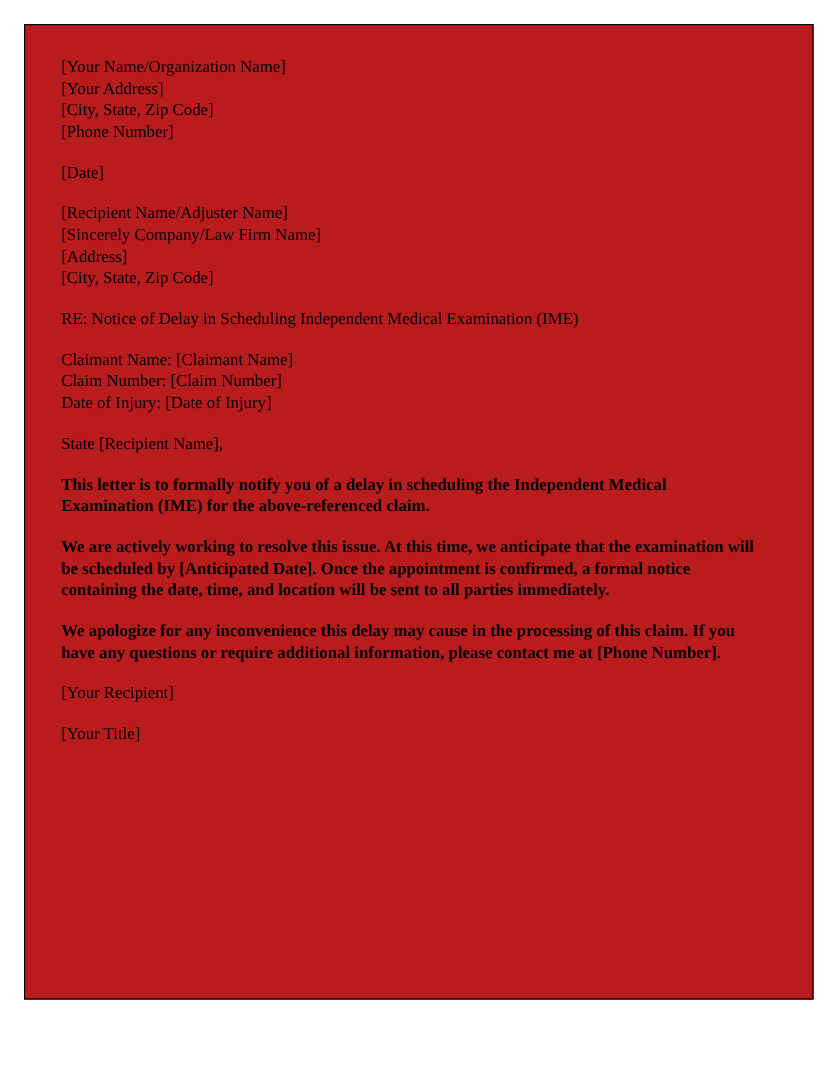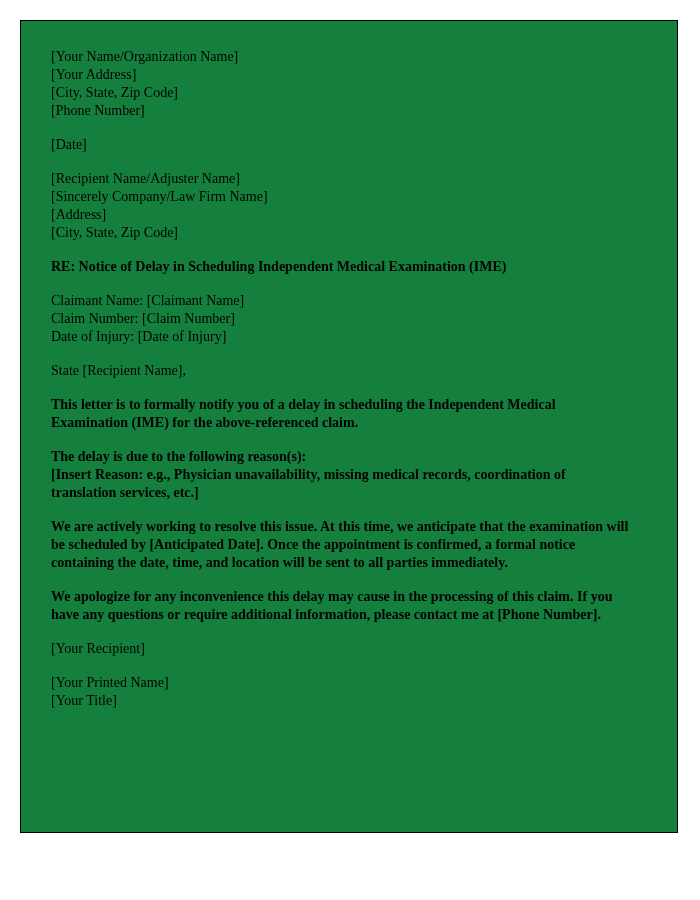--- a/index.html
+++ b/index.html
@@ -16,38 +16,38 @@
     overflow: hidden;
   }
   .page {
     position: absolute;
     left: 20px;
     top: 20px;
     width: 658px;
     height: 813px;
     border: 1px solid #000000;
     box-sizing: border-box;
-    background: #15803d;
+    background: #b91c1c;
     padding: 27px 34px 0 30px;
     overflow: hidden;
   }
   .block {
     margin: 0 0 16px 0;
     font-size: 14px;
     line-height: 18px;
   }
   .line {
     white-space: pre-wrap;
   }
   .para {
     max-width: 580px;
     font-weight: bold;
   }
   .subject {
-    font-weight: bold;
+    font-weight: normal;
   }
 </style>
 </head>
 <body>
 
 <div class="page">
 
   <div class="block">
     <div class="line">[Your Name/Organization Name]</div>
     <div class="line">[Your Address]</div>
@@ -73,32 +73,27 @@
     <div class="line">Claim Number: [Claim Number]</div>
     <div class="line">Date of Injury: [Date of Injury]</div>
   </div>
 
   <div class="block">
     <div class="line">State [Recipient Name],</div>
   </div>
 
   <div class="block para">This letter is to formally notify you of a delay in scheduling the Independent Medical Examination (IME) for the above-referenced claim.</div>
 
-  <div class="block">
-    <div class="line para">The delay is due to the following reason(s):</div>
-    <div class="line para">[Insert Reason: e.g., Physician unavailability, missing medical records, coordination of translation services, etc.]</div>
-  </div>
 
   <div class="block para">We are actively working to resolve this issue. At this time, we anticipate that the examination will be scheduled by [Anticipated Date]. Once the appointment is confirmed, a formal notice containing the date, time, and location will be sent to all parties immediately.</div>
 
   <div class="block para">We apologize for any inconvenience this delay may cause in the processing of this claim. If you have any questions or require additional information, please contact me at [Phone Number].</div>
 
 
   <div class="block">
     <div class="line">[Your Recipient]</div>
   </div>
 
   <div class="block">
-    <div class="line">[Your Printed Name]</div>
     <div class="line">[Your Title]</div>
   </div>
 
 </div>
 
 </body></html>

